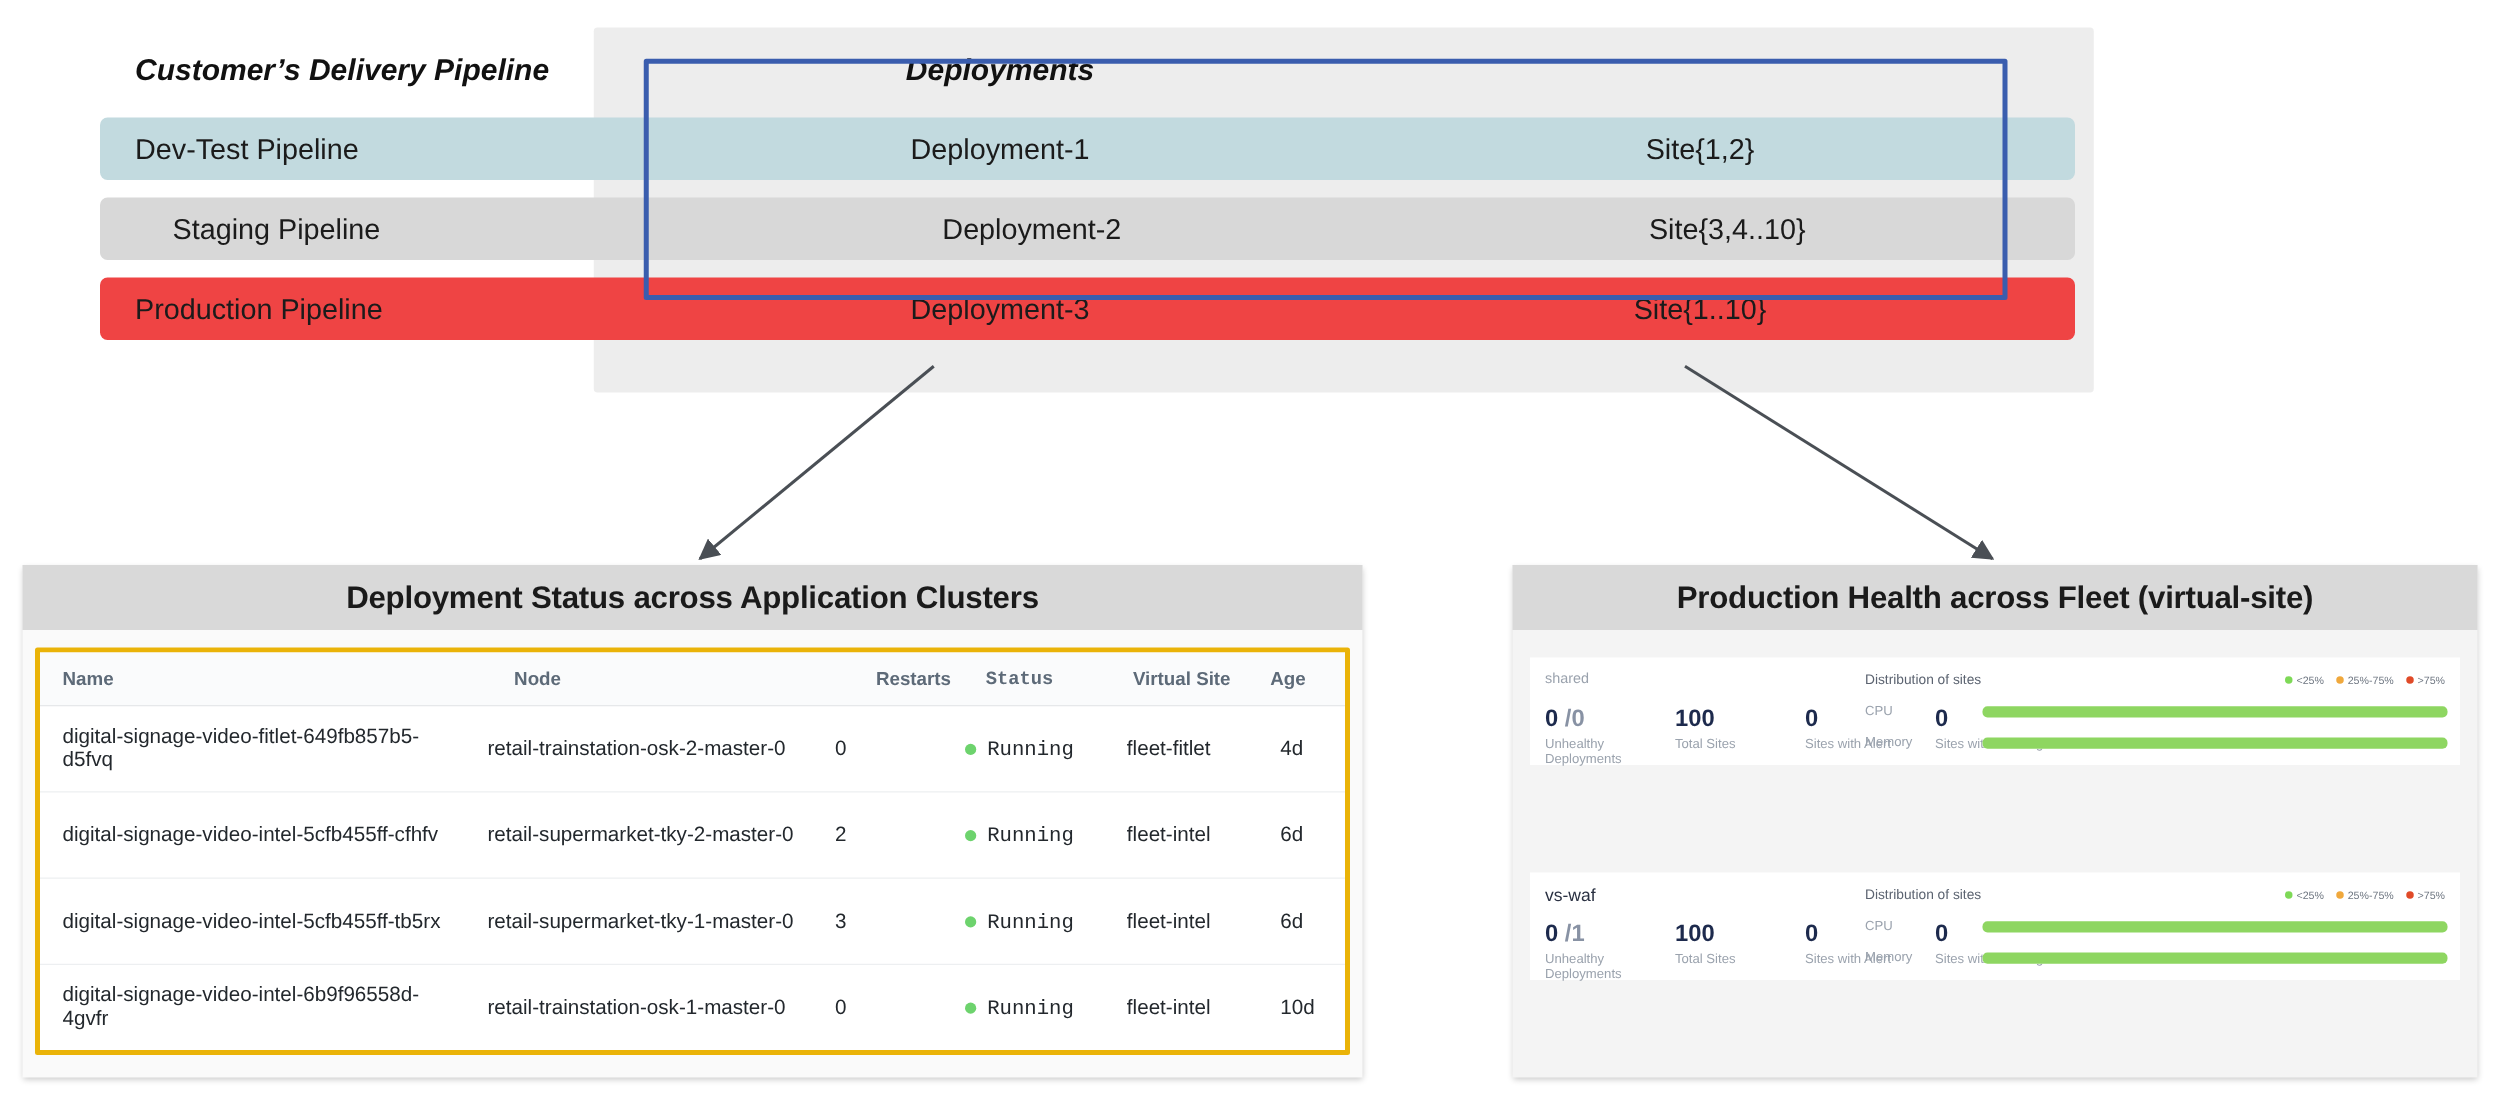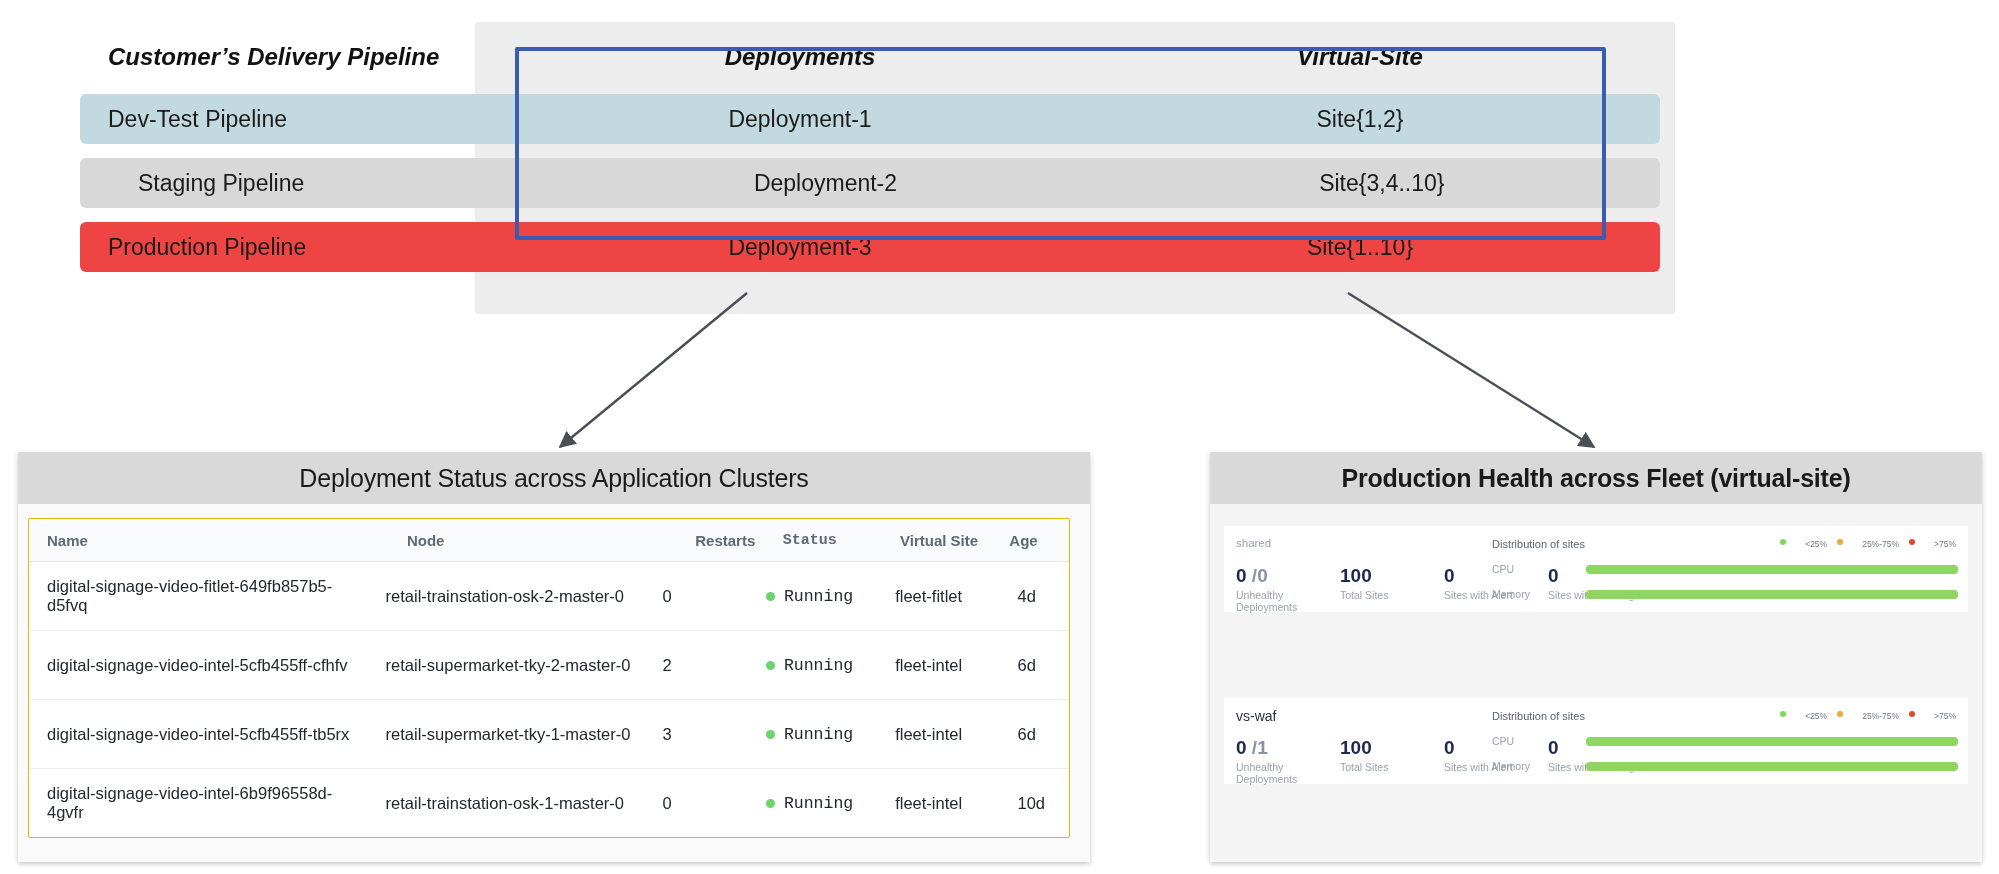--- a/index.html
+++ b/index.html
@@ -55,25 +55,25 @@
   #panel-left{
     position:absolute;left:18px;top:452px;width:1072px;height:410px;
     background:#fafafa;
     box-shadow:0 2px 5px rgba(0,0,0,0.22);
   }
   #panel-left .panel-header{
     height:52px;background:#d9d9d9;display:flex;align-items:center;
     justify-content:center;
   }
   #panel-left .panel-header .title{
-    font-size:25px;font-weight:normal;color:#1a1a1a;letter-spacing:-0.2px;
+    font-size:25px;font-weight:bold;color:#1a1a1a;letter-spacing:-0.2px;
   }
   .k8s-table{
-    background:#ffffff;margin:14px 20px 0 10px;
-    border:1px solid #eab308;border-radius:2px;
+    background:#ffffff;margin:14px 10px 0 10px;
+    border:4px solid #eab308;border-radius:2px;
   }
   .k8s-head{
     display:flex;align-items:center;height:42px;
     background:#fafbfc;border-bottom:1px solid #e6e8ea;
     font-size:15px;font-weight:bold;color:#5d6a78;
   }
   .k8s-row{
     display:flex;align-items:center;height:68px;
     border-bottom:1px solid #edeff1;
     font-size:16.5px;color:#23282d;gap:28px;
@@ -113,40 +113,39 @@
   .stat-row{display:flex;position:absolute;left:12px;top:40px;width:460px;}
   .stat{width:104px;}
   .stat .v{font-size:19px;font-weight:bold;color:#1d2a4d;line-height:1.05;}
   .stat .v .den{color:#8892a4;font-weight:bold;}
   .stat .l{font-size:10.5px;color:#9aa2ad;line-height:1.18;margin-top:3px;}
 
   .dist{position:absolute;left:268px;top:12px;right:10px;}
   .dist-title{font-size:11px;color:#5b6370;}
   .dist-legend{position:absolute;right:2px;top:1px;font-size:8.5px;color:#707883;
     display:flex;gap:10px;align-items:center;}
-  .lg{display:flex;gap:19px;}
+  .lg{display:flex;align-items:center;gap:3px;}
   .lgdot{width:6px;height:6px;border-radius:50%;display:inline-block;}
   .bar-row{display:flex;align-items:center;margin-top:13px;gap:48px;}
   .bar-lbl{width:46px;font-size:10.5px;color:#9aa2ad;}
   .bar-track{flex:1;height:9px;background:#ffffff;border-radius:4px;}
   .bar-fill{height:9px;border-radius:4px;background:#8ed661;}
 </style>
 </head>
 <body>
 
 <div id="top-diagram">
 
   <div class="gray-panel" style="background: rgb(237, 237, 237);"></div>
 
   <div class="pipeline-table">
 
     <div class="ptable-row header">
       <div class="cell-pipeline">Customer’s Delivery Pipeline</div>
       <div class="cell-deploy">Deployments</div>
-      <div class="cell-site">Virtual-Site</div>
     </div>
 
     <div class="ptable-row r1" style="background: rgb(194, 218, 223);">
       <div class="cell-pipeline">Dev-Test Pipeline</div>
       <div class="cell-deploy">Deployment-1</div>
       <div class="cell-site">Site{1,2}</div>
     </div>
 
     <div class="ptable-row r2" style="background: rgb(216, 216, 216);">
       <div class="cell-pipeline">Staging Pipeline</div>

